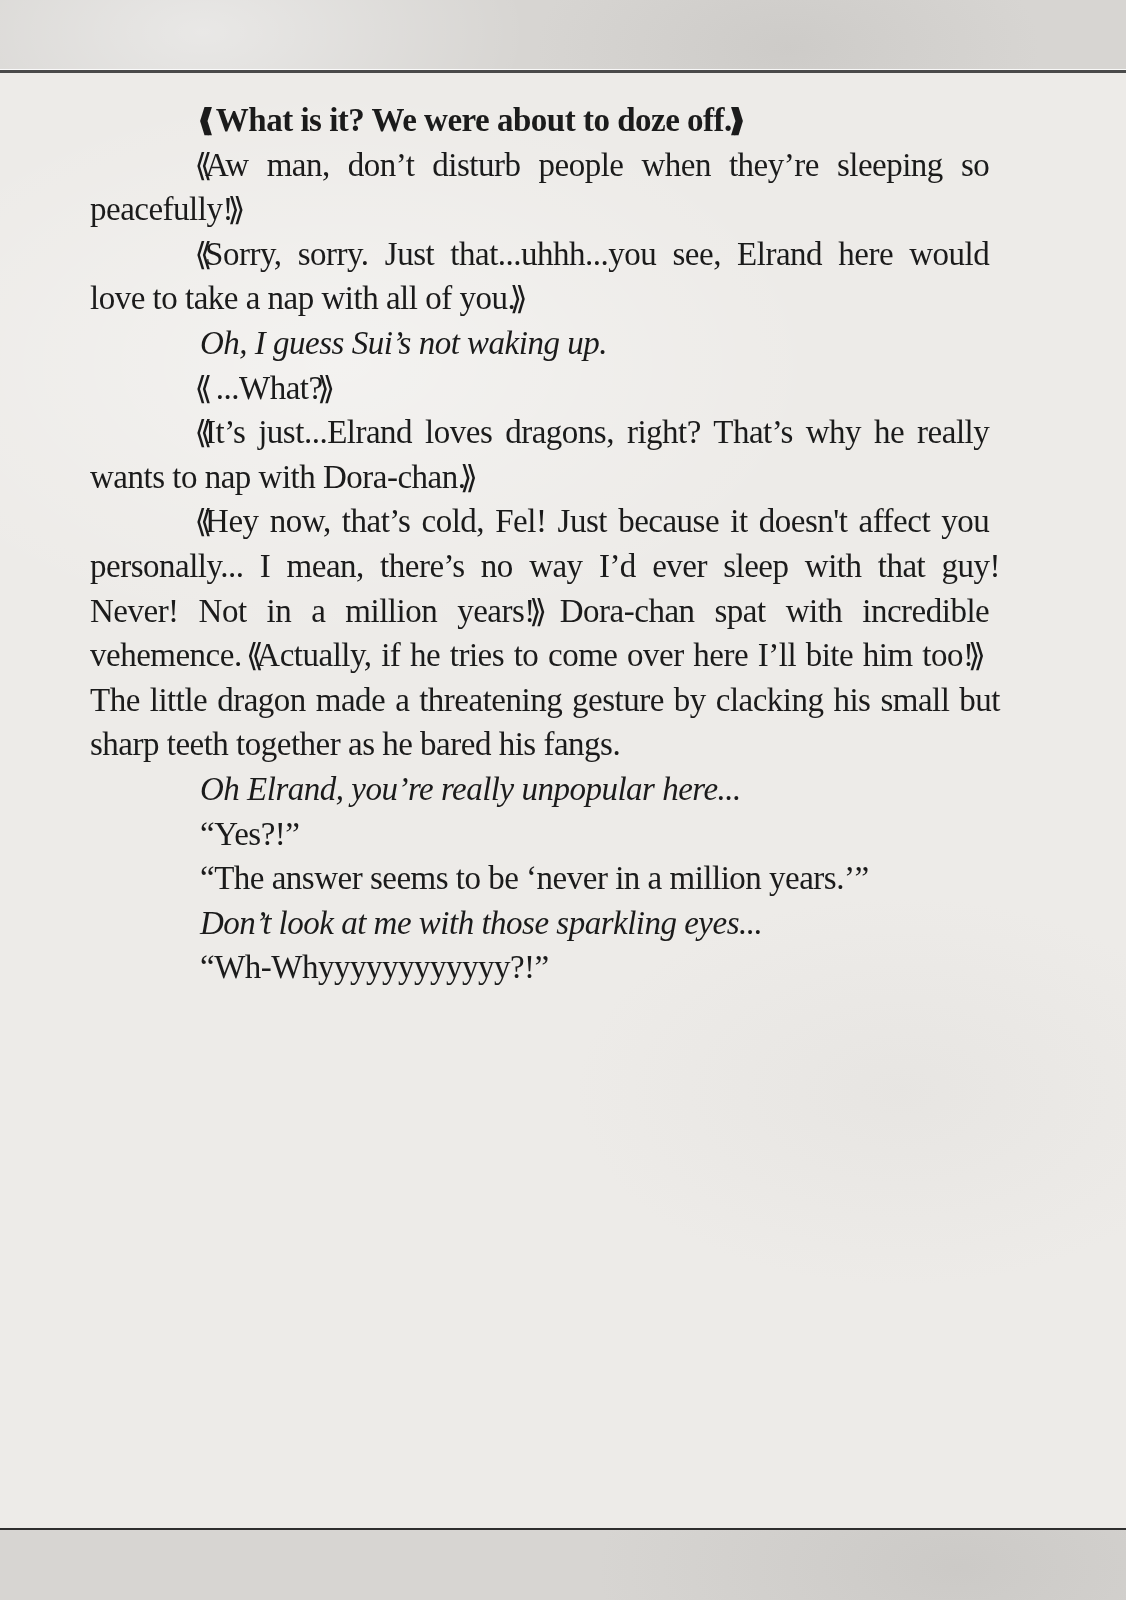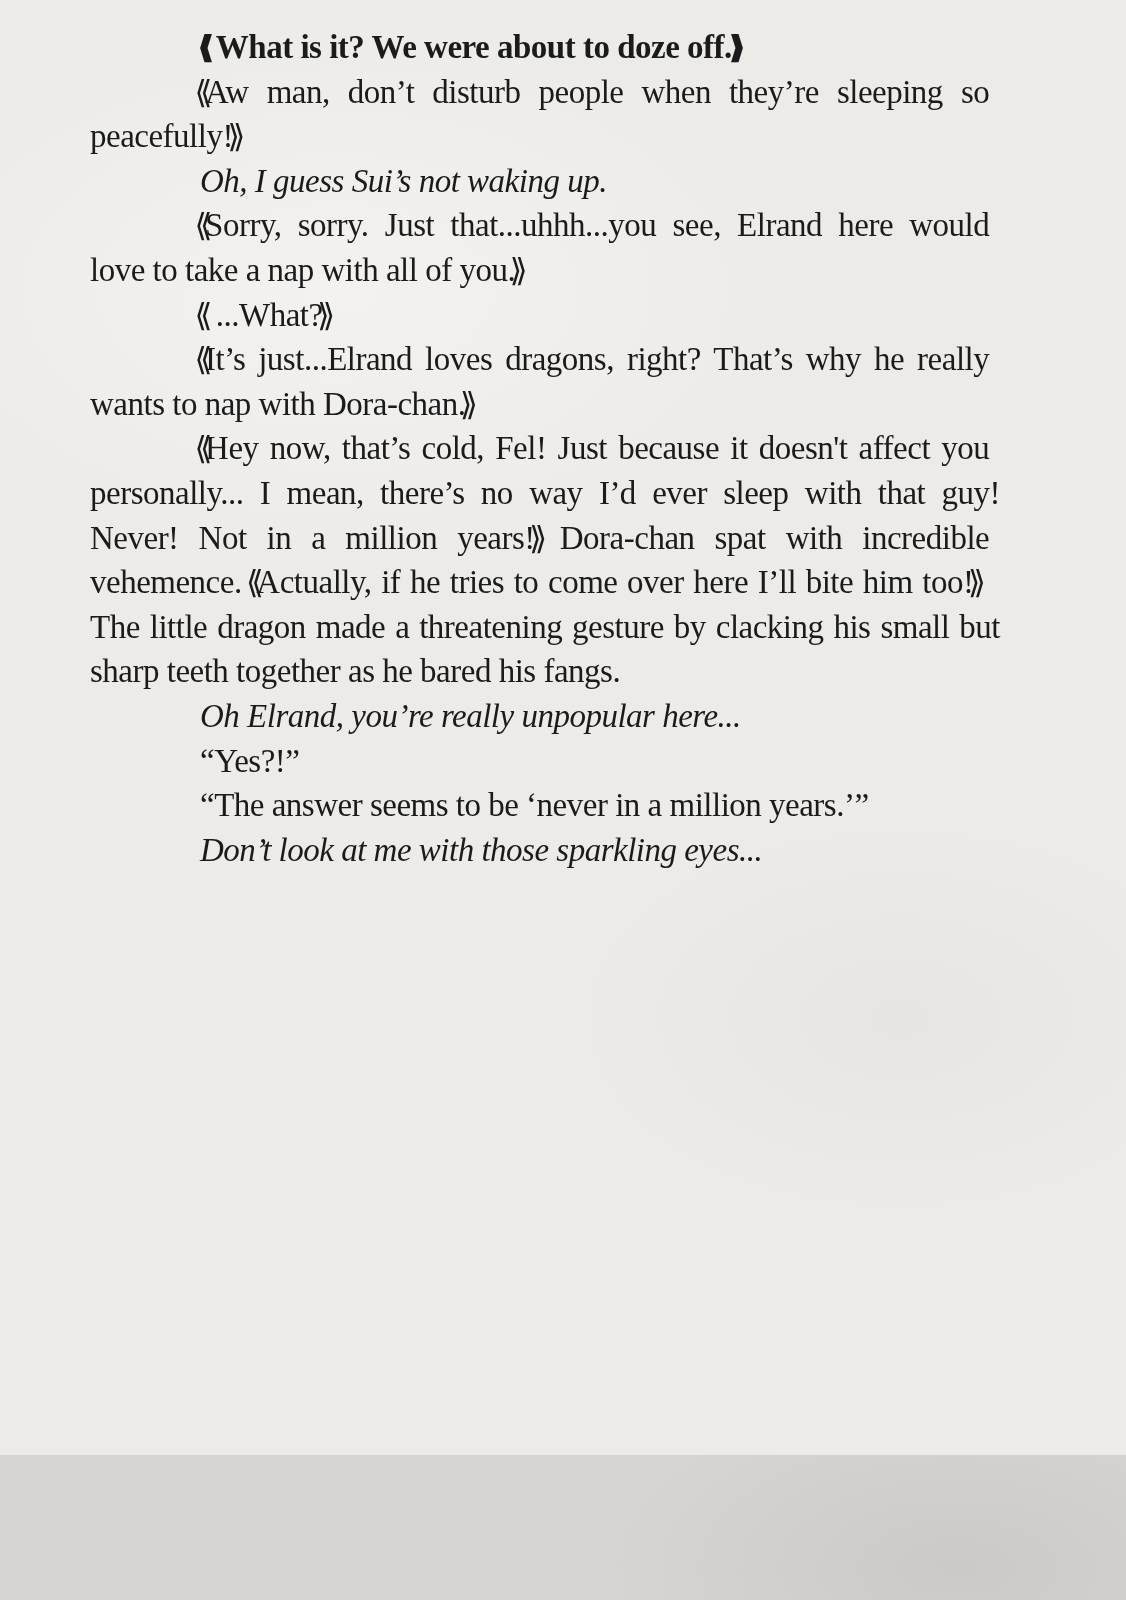--- a/index.html
+++ b/index.html
@@ -10,21 +10,21 @@
     --rule-bottom:#2e2e2e;
   }
   *{margin:0;padding:0;box-sizing:border-box;}
   html,body{width:1126px;}
   body{
     font-family:"Liberation Serif","DejaVu Serif",serif;
     background:#bbb;
   }
   .page{
     width:1126px;height:1600px;
-    display:flex;flex-direction:row;
+    display:flex;flex-direction:column;
     background:
       radial-gradient(ellipse 500px 260px at 18% 2%, rgba(255,255,255,0.45), rgba(255,255,255,0) 65%),
       radial-gradient(ellipse 600px 300px at 85% 98%, rgba(170,168,165,0.25), rgba(170,168,165,0) 60%),
       radial-gradient(ellipse 420px 220px at 70% 3%, rgba(180,178,175,0.28), rgba(180,178,175,0) 60%),
       var(--outer-bg);
   }
   .band-top{height:70px;}
   .rule-top{
     height:3px;background:var(--rule-top);
     box-shadow:0 -1px 0 rgba(255,255,255,0.85);
@@ -61,25 +61,26 @@
 </style>
 </head>
 <body>
 
 <div class="page">
   <div class="band-top"></div>
   <div class="rule-top"></div>
   <div class="content">
       <p class="para"><span class="bold"><span class="dab">⟨⟨</span>What is it? We were about to doze off.<span class="dab">⟩⟩</span></span></p>
       <p class="para"><span class="normal"><span class="dab">⟨⟨</span>Aw man, don’t disturb people when they’re sleeping so peacefully!<span class="dab">⟩⟩</span></span></p>
+      <p class="para"><span class="normal"><span class="dab">⟨⟨</span>Sorry, sorry. Just that...uhhh...you see, Elrand here would love to take a nap with all of you.<span class="dab">⟩⟩</span></span></p>
       <p class="para"><span class="italic">Oh, I guess Sui’s not waking up.</span></p>
-      <p class="para"><span class="normal"><span class="dab">⟨⟨</span>Sorry, sorry. Just that...uhhh...you see, Elrand here would love to take a nap with all of you.<span class="dab">⟩⟩</span></span></p>
       <p class="para"><span class="normal"><span class="dab">⟨⟨</span>...What?<span class="dab">⟩⟩</span></span></p>
       <p class="para"><span class="normal"><span class="dab">⟨⟨</span>It’s just...Elrand loves dragons, right? That’s why he really wants to nap with Dora-chan.<span class="dab">⟩⟩</span></span></p>
       <p class="para"><span class="normal"><span class="dab">⟨⟨</span>Hey now, that’s cold, Fel! Just because it doesn't affect you personally... I mean, there’s no way I’d ever sleep with that guy! Never! Not in a million years!<span class="dab">⟩⟩</span> Dora-chan spat with incredible vehemence. <span class="dab">⟨⟨</span>Actually, if he tries to come over here I’ll bite him too!<span class="dab">⟩⟩</span> The little dragon made a threatening gesture by clacking his small but sharp teeth together as he bared his fangs.</span></p>
       <p class="para"><span class="italic">Oh Elrand, you’re really unpopular here...</span></p>
       <p class="para"><span class="normal">“Yes?!”</span></p>
       <p class="para"><span class="normal">“The answer seems to be ‘never in a million years.’”</span></p>
       <p class="para"><span class="italic">Don’t look at me with those sparkling eyes...</span></p>
+      <p class="para"><span class="normal">“Wh-Whyyyyyyyyyyyy?!”</span></p>
     </div>
   <div class="rule-bottom"></div>
   <div class="band-bottom"></div>
 </div>
 
 </body></html>

